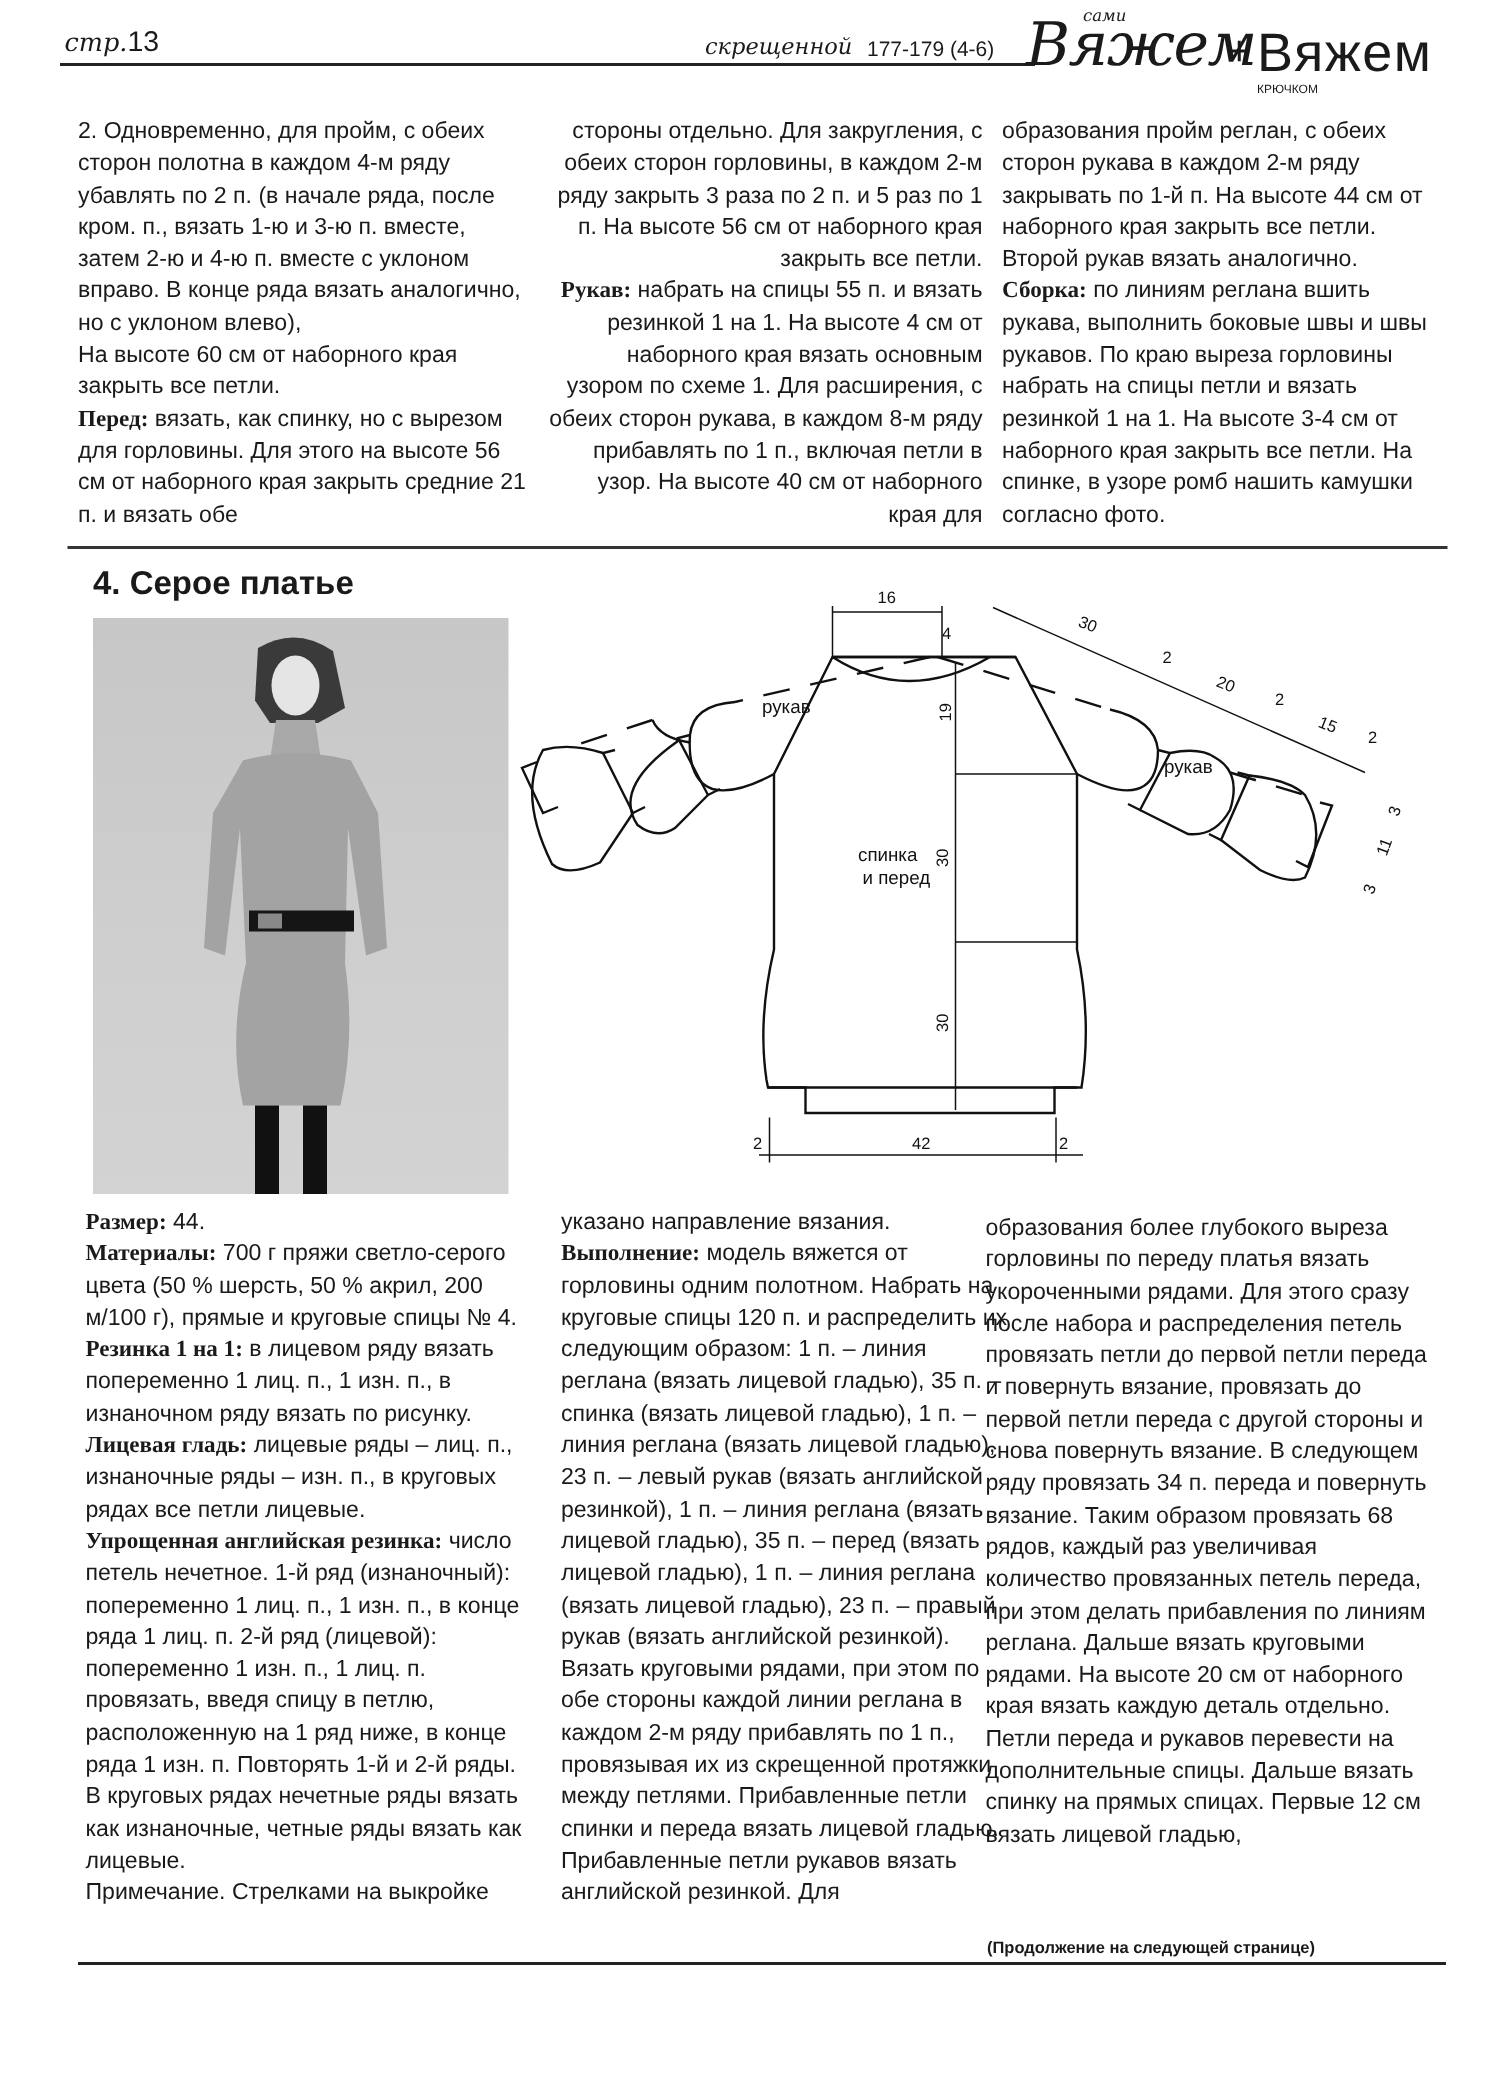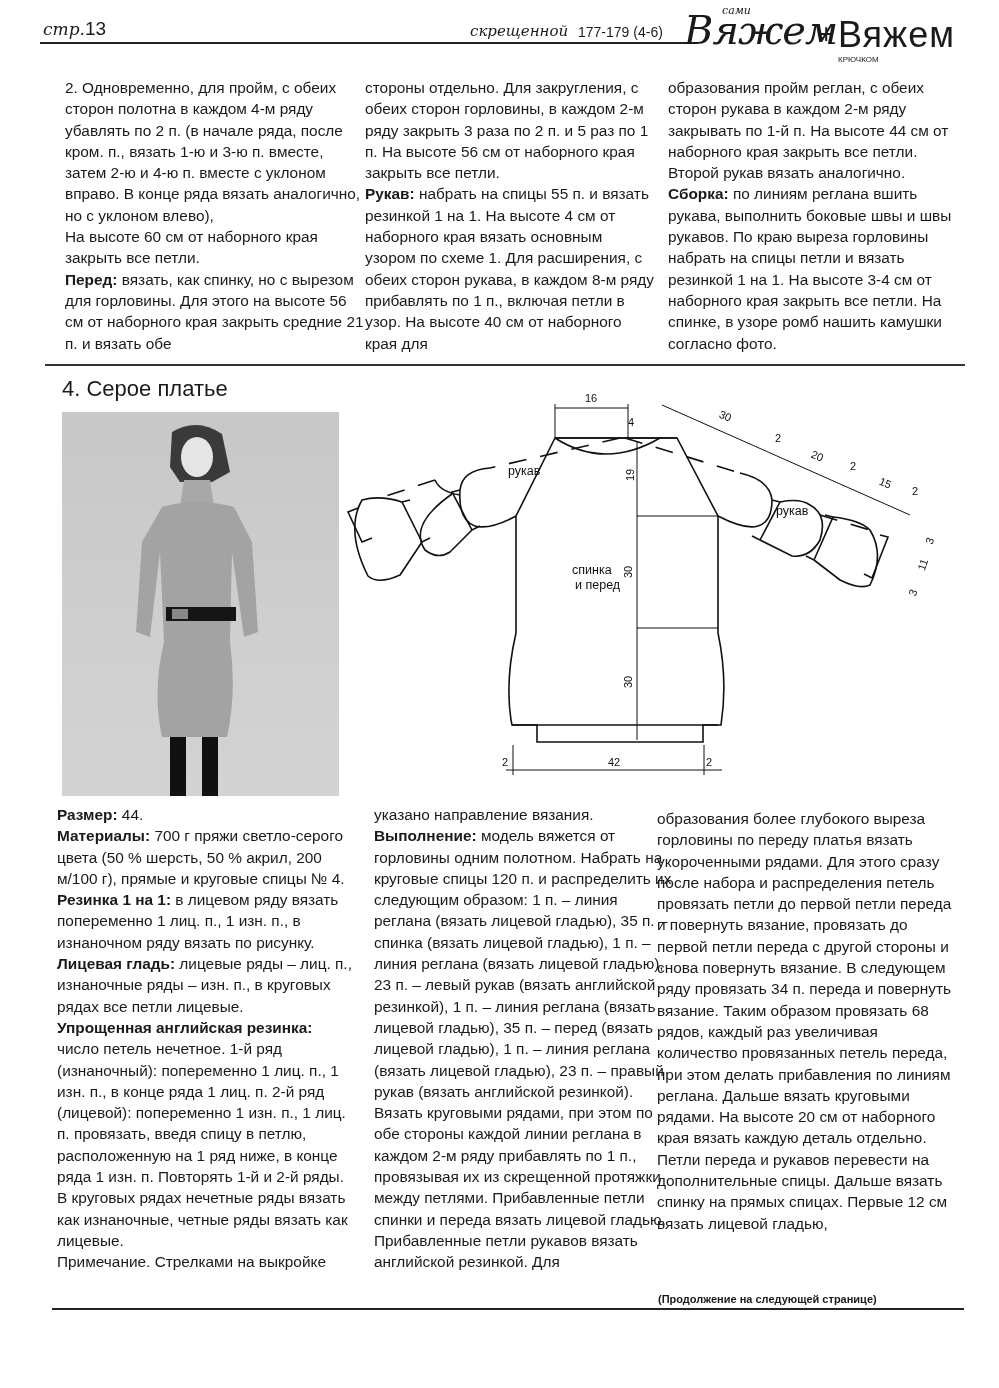--- a/index.html
+++ b/index.html
@@ -9,26 +9,26 @@
   .hdr-page .num{font-style:normal;font-family:"Liberation Sans",sans-serif;font-size:19px;}
   .hdr-app{left:470px;top:22px;font-family:"DejaVu Serif",serif;font-style:italic;font-size:15px;}
   .hdr-issue{left:578px;top:24px;font-family:"Liberation Sans",sans-serif;font-size:14px;}
   .hdr-line{left:40px;top:42px;width:650px;height:2px;background:#222;}
   .logo-script{left:684px;top:6px;font-family:"DejaVu Serif",serif;font-style:italic;font-size:40px;line-height:48px;letter-spacing:-1px;}
   .logo-sami{left:722px;top:4px;font-family:"DejaVu Serif",serif;font-style:italic;font-size:11px;}
   .logo-plus{left:818px;top:18px;font-family:"Liberation Sans",sans-serif;font-size:28px;}
   .logo-print{left:838px;top:14px;font-family:"Liberation Sans",sans-serif;font-size:36px;letter-spacing:1px;}
   .logo-kr{left:838px;top:55px;font-family:"Liberation Sans",sans-serif;font-size:8px;}
   .col{font-family:"Liberation Sans",sans-serif;font-size:15.4px;line-height:21.3px;white-space:pre-line;}
-  .col b{font-weight:bold;}
-  .c1{left:52px;top:77px;width:300px;margin-left:13px;}
-  .c2{left:365px;top:77px;width:290px;}
+  .col b{font-weight:bold;font-family:Liberation Serif, serif;}
+  .c1{left:52px;top:77px;width:300px;}
+  .c2{left:365px;top:77px;width:290px;text-align:right;}
   .c3{left:668px;top:77px;width:300px;}
   .divider{left:45px;top:364px;width:920px;height:2px;background:#333;}
-  .sec-title{left:62px;top:376px;font-family:"Liberation Sans",sans-serif;font-weight:normal;font-size:22px;}
+  .sec-title{left:62px;top:376px;font-family:"Liberation Sans",sans-serif;font-weight:bold;font-size:22px;}
   .photo{left:62px;top:412px;width:277px;height:384px;background:linear-gradient(180deg,#c7c7c7,#cfcfcf 60%,#d3d3d3);overflow:hidden;}
   .c4{left:57px;top:804px;width:300px;}
   .c5{left:374px;top:804px;width:300px;}
   .c6{left:657px;top:808px;width:300px;}
   .bottom-line{left:52px;top:1308px;width:912px;height:2px;background:#222;}
   .cont{left:658px;top:1293px;font-family:"Liberation Sans",sans-serif;font-weight:bold;font-size:11px;}
   svg text{font-family:"Liberation Sans",sans-serif;}
 </style>
 </head>
 <body>

